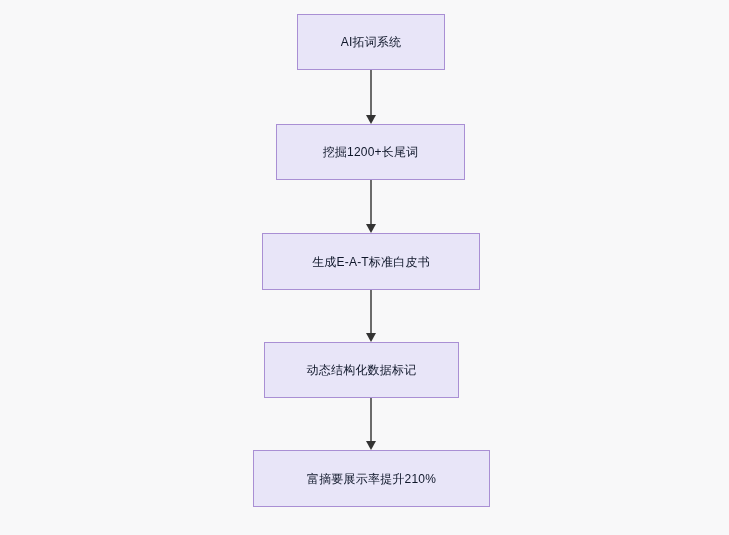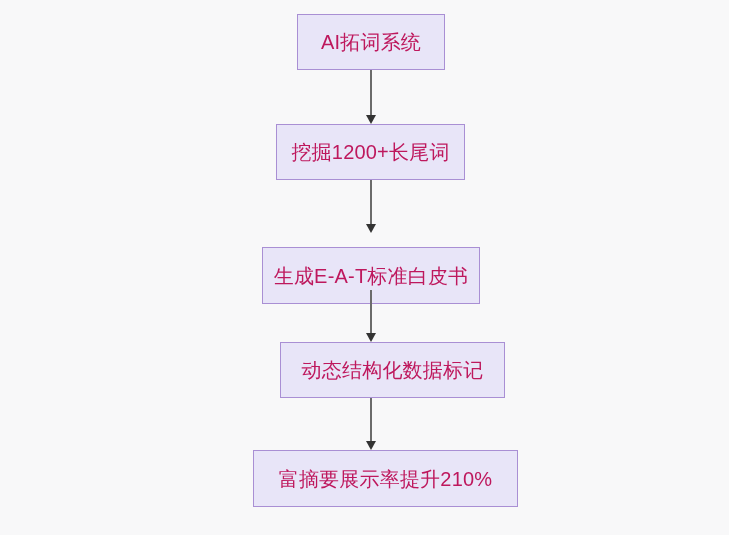--- a/index.html
+++ b/index.html
@@ -19,22 +19,22 @@
     height: 535px;
   }
   .node {
     position: absolute;
     box-sizing: border-box;
     background: #e8e5f8;
     border: 1.6px solid #a98fd4;
     display: flex;
     align-items: center;
     justify-content: center;
-    color: #be185d;
-    font-size: 20px;
+    color: #0f172a;
+    font-size: 12px;
     letter-spacing: 0.2px;
     line-height: 1;
     white-space: nowrap;
   }
   .node-label {
     display: block;
   }
   .edge {
     position: absolute;
     width: 2px;
@@ -44,23 +44,23 @@
     position: absolute;
     width: 0;
     height: 0;
     border-left: 5.5px solid transparent;
     border-right: 5.5px solid transparent;
     border-top: 9px solid #333333;
   }
   
   #node-1 { left: 297px; top: 14px;  width: 148px; height: 56px; }
   #node-2 { left: 276px; top: 124px; width: 189px; height: 56px; justify-content: center; }
-  #node-3 { left: 262px; top: 247px; width: 218px; height: 57px; }
-  #node-4 { left: 280px; top: 342px; width: 225px; height: 56px; }
-  #node-5 { left: 253px; top: 450px; width: 265px; height: 57px; }
+  #node-3 { left: 262px; top: 233px; width: 218px; height: 57px; }
+  #node-4 { left: 264px; top: 342px; width: 195px; height: 56px; }
+  #node-5 { left: 253px; top: 450px; width: 237px; height: 57px; }
   
   #edge-1 { left: 370px; top: 70px;  height: 46px; }
   #edge-2 { left: 370px; top: 180px; height: 45px; }
   #edge-3 { left: 370px; top: 290px; height: 44px; }
   #edge-4 { left: 370px; top: 398px; height: 44px; }
   #edge-head-1 { left: 365.5px; top: 115px; }
   #edge-head-2 { left: 365.5px; top: 224px; }
   #edge-head-3 { left: 365.5px; top: 333px; }
   #edge-head-4 { left: 365.5px; top: 441px; }
 </style>

